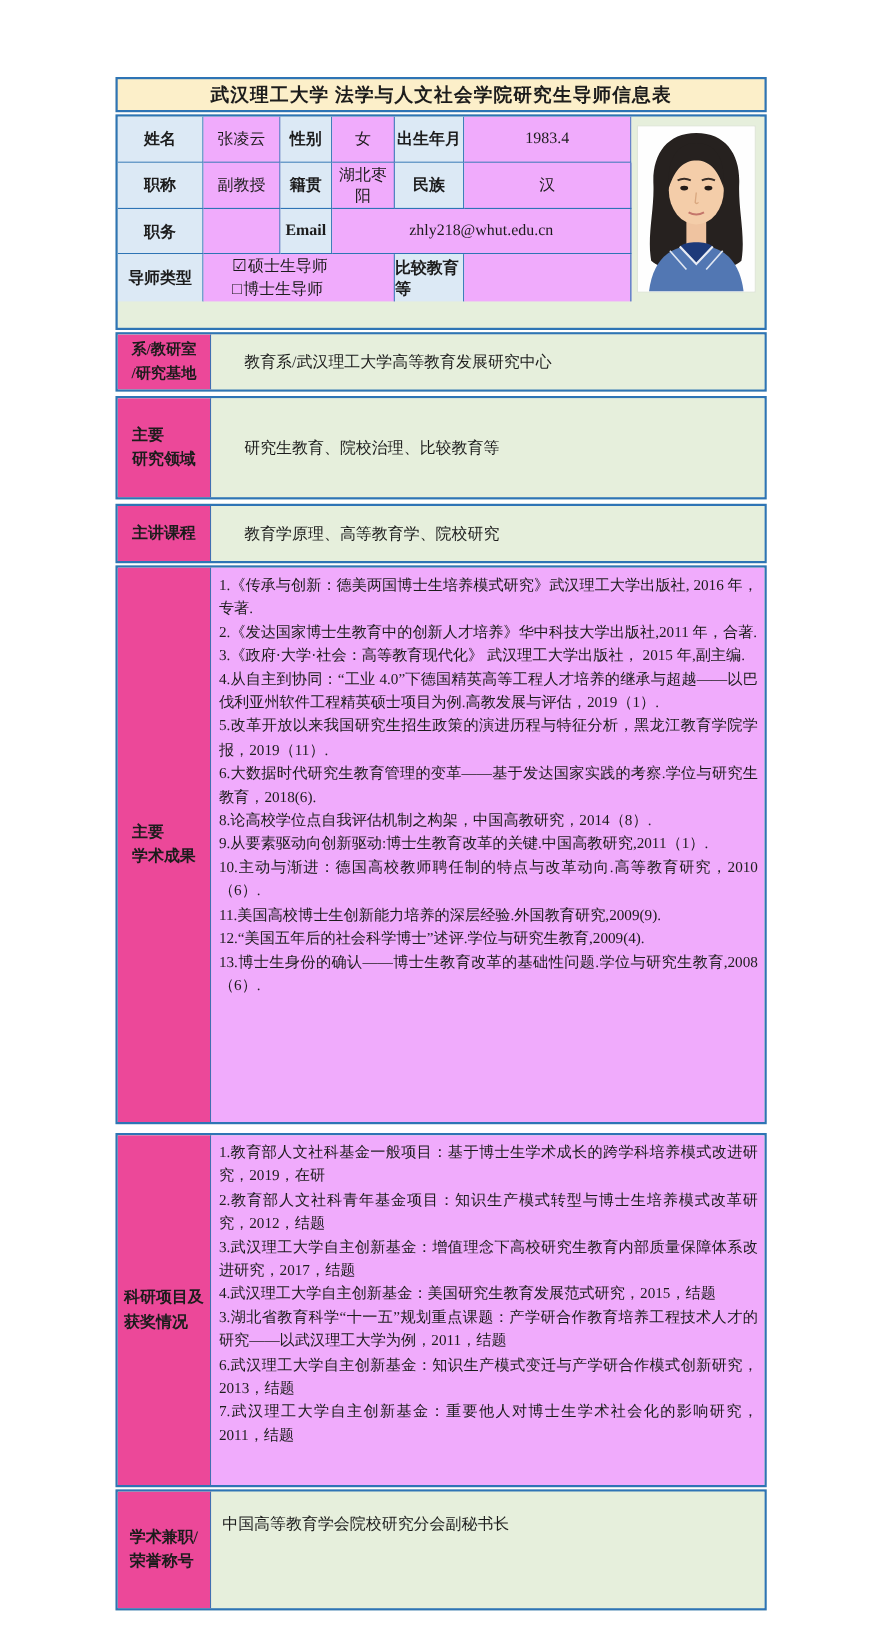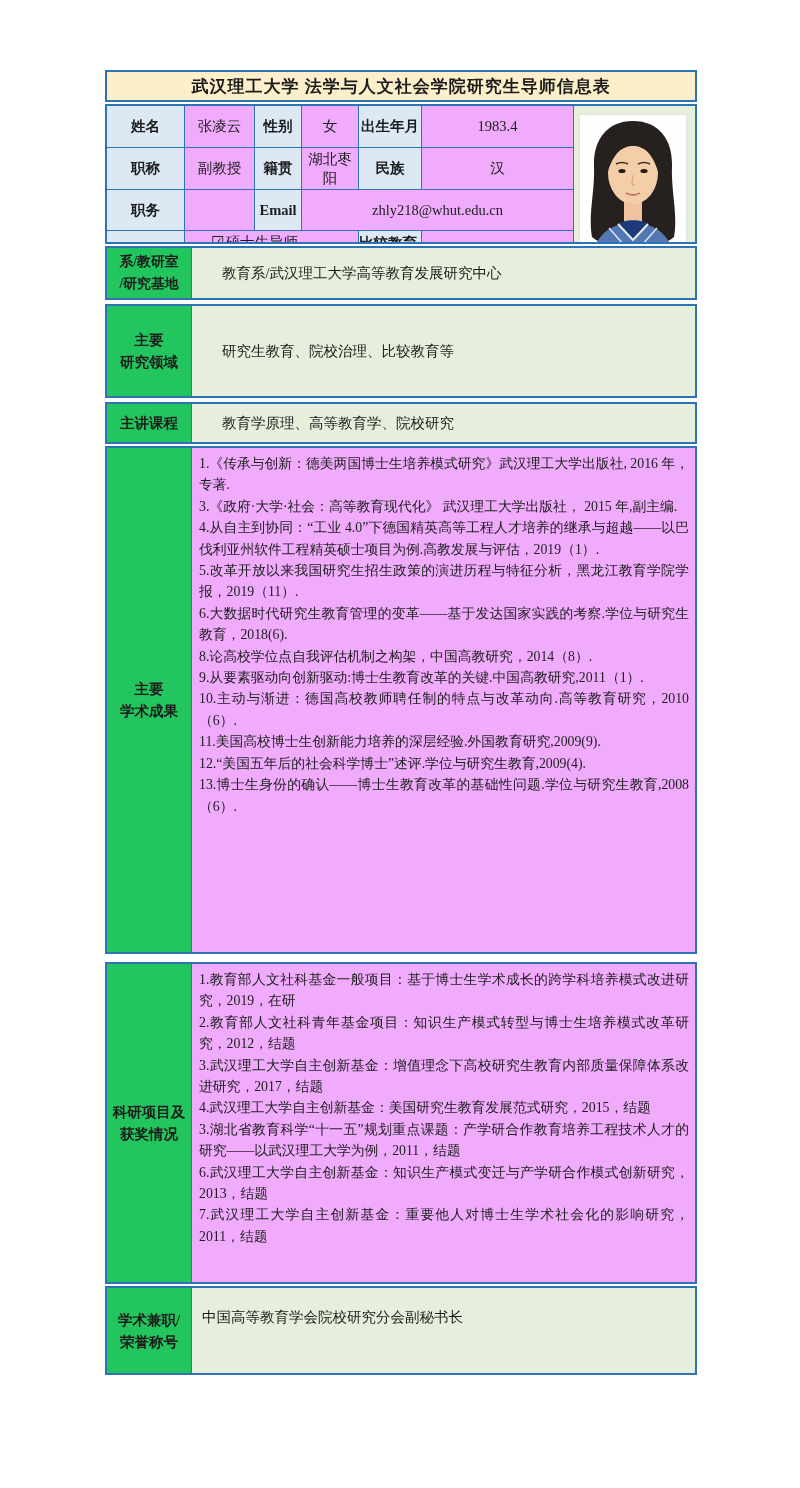--- a/index.html
+++ b/index.html
@@ -13,42 +13,42 @@
     box-sizing:border-box;border:2px solid #2e74b5;background:#e6efdc;
     overflow:hidden;
   }
   .header-block{
     height:32px;margin-bottom:2px;background:#fcefc9;
     display:flex;align-items:center;justify-content:center;
     font-weight:bold;font-size:17px;letter-spacing:1px;
   }
   
   .info-grid{
-    height:140px;margin-bottom:2px;display:grid;
+    height:196px;margin-bottom:2px;display:grid;
     grid-template-columns:78px 70px 47px 57px 63px 152px 117px;
     grid-template-rows:42px 42px 41px 43px;
   }
   .cell{
     box-sizing:border-box;border-right:1.5px solid #2e74b5;border-bottom:1.5px solid #2e74b5;
     display:flex;align-items:center;justify-content:center;
     font-size:14.5px;overflow:hidden;
   }
   .lbl{background:#dce9f5;font-weight:bold;}
   .val{background:#f0abfc;}
   .no-b{border-bottom:none;}
   .checkbox-cell{flex-direction:column;align-items:flex-start;justify-content:center;padding-left:26px;line-height:21px;}
   .cb-row{display:flex;align-items:center;white-space:nowrap;}
   .cb{margin-right:1px;font-size:15px;}
   .photo-cell{background:#e6efdc;border-right:none;border-bottom:none;}
   .photo-frame{width:106px;height:150px;background:#fefefe;box-shadow:0 0 0 1px #e0e6da;}
   
   .row-block{display:grid;grid-template-columns:85px 1fr;}
   .side{
-    box-sizing:border-box;background:#22c55e;border-right:1.5px solid #2e74b5;
-    display:flex;align-items:center;justify-content:center;text-align:center;
+    box-sizing:border-box;background:#ec4899;border-right:1.5px solid #2e74b5;
+    display:flex;align-items:center;justify-content:center;
     font-weight:bold;font-size:14.5px;white-space:pre-line;line-height:22px;
   }
   .content{
     box-sizing:border-box;background:#e6efdc;display:flex;align-items:center;
     font-size:14.5px;padding-left:30px;overflow:hidden;
   }
   .content.top{align-items:flex-start;padding-top:20px;padding-left:10px;}
   .list-cell{
     box-sizing:border-box;background:#f0abfc;padding:5px 6px 4px 7px;
     font-size:13.8px;line-height:21.4px;text-align:justify;overflow:hidden;
@@ -125,30 +125,31 @@
 /研究基地</div>
     <div class="content">教育系/武汉理工大学高等教育发展研究中心</div>
   </div>
 
   <div class="block row-block mb4" style="height:94px">
     <div class="side">主要
 研究领域</div>
     <div class="content">研究生教育、院校治理、比较教育等</div>
   </div>
 
-  <div class="block row-block mb2" style="height:42px">
+  <div class="block row-block mb2" style="height:54px">
     <div class="side">主讲课程</div>
     <div class="content">教育学原理、高等教育学、院校研究</div>
   </div>
 
   <div class="block row-block mb8" style="height:508px">
     <div class="side">主要
 学术成果</div>
     <div class="list-cell">
         <div class="list-line">1.《传承与创新：德美两国博士生培养模式研究》武汉理工大学出版社, 2016 年，专著.</div>
+        <div class="list-line">2.《发达国家博士生教育中的创新人才培养》华中科技大学出版社,2011 年，合著.</div>
         <div class="list-line">3.《政府·大学·社会：高等教育现代化》 武汉理工大学出版社， 2015 年,副主编.</div>
         <div class="list-line">4.从自主到协同：“工业 4.0”下德国精英高等工程人才培养的继承与超越——以巴伐利亚州软件工程精英硕士项目为例.高教发展与评估，2019（1）.</div>
         <div class="list-line">5.改革开放以来我国研究生招生政策的演进历程与特征分析，黑龙江教育学院学报，2019（11）.</div>
         <div class="list-line">6.大数据时代研究生教育管理的变革——基于发达国家实践的考察.学位与研究生教育，2018(6).</div>
         <div class="list-line">8.论高校学位点自我评估机制之构架，中国高教研究，2014（8）.</div>
         <div class="list-line">9.从要素驱动向创新驱动:博士生教育改革的关键.中国高教研究,2011（1）.</div>
         <div class="list-line">10.主动与渐进：德国高校教师聘任制的特点与改革动向.高等教育研究，2010（6）.</div>
         <div class="list-line">11.美国高校博士生创新能力培养的深层经验.外国教育研究,2009(9).</div>
         <div class="list-line">12.“美国五年后的社会科学博士”述评.学位与研究生教育,2009(4).</div>
         <div class="list-line">13.博士生身份的确认——博士生教育改革的基础性问题.学位与研究生教育,2008（6）.</div>
@@ -162,19 +163,19 @@
         <div class="list-line">1.教育部人文社科基金一般项目：基于博士生学术成长的跨学科培养模式改进研究，2019，在研</div>
         <div class="list-line">2.教育部人文社科青年基金项目：知识生产模式转型与博士生培养模式改革研究，2012，结题</div>
         <div class="list-line">3.武汉理工大学自主创新基金：增值理念下高校研究生教育内部质量保障体系改进研究，2017，结题</div>
         <div class="list-line">4.武汉理工大学自主创新基金：美国研究生教育发展范式研究，2015，结题</div>
         <div class="list-line">3.湖北省教育科学“十一五”规划重点课题：产学研合作教育培养工程技术人才的研究——以武汉理工大学为例，2011，结题</div>
         <div class="list-line">6.武汉理工大学自主创新基金：知识生产模式变迁与产学研合作模式创新研究，2013，结题</div>
         <div class="list-line">7.武汉理工大学自主创新基金：重要他人对博士生学术社会化的影响研究，2011，结题</div>
       </div>
   </div>
 
-  <div class="block row-block" style="height:89px">
+  <div class="block row-block" style="height:110px">
     <div class="side">学术兼职/
 荣誉称号</div>
     <div class="content top">中国高等教育学会院校研究分会副秘书长</div>
   </div>
 
 </div>
 
 </body></html>

